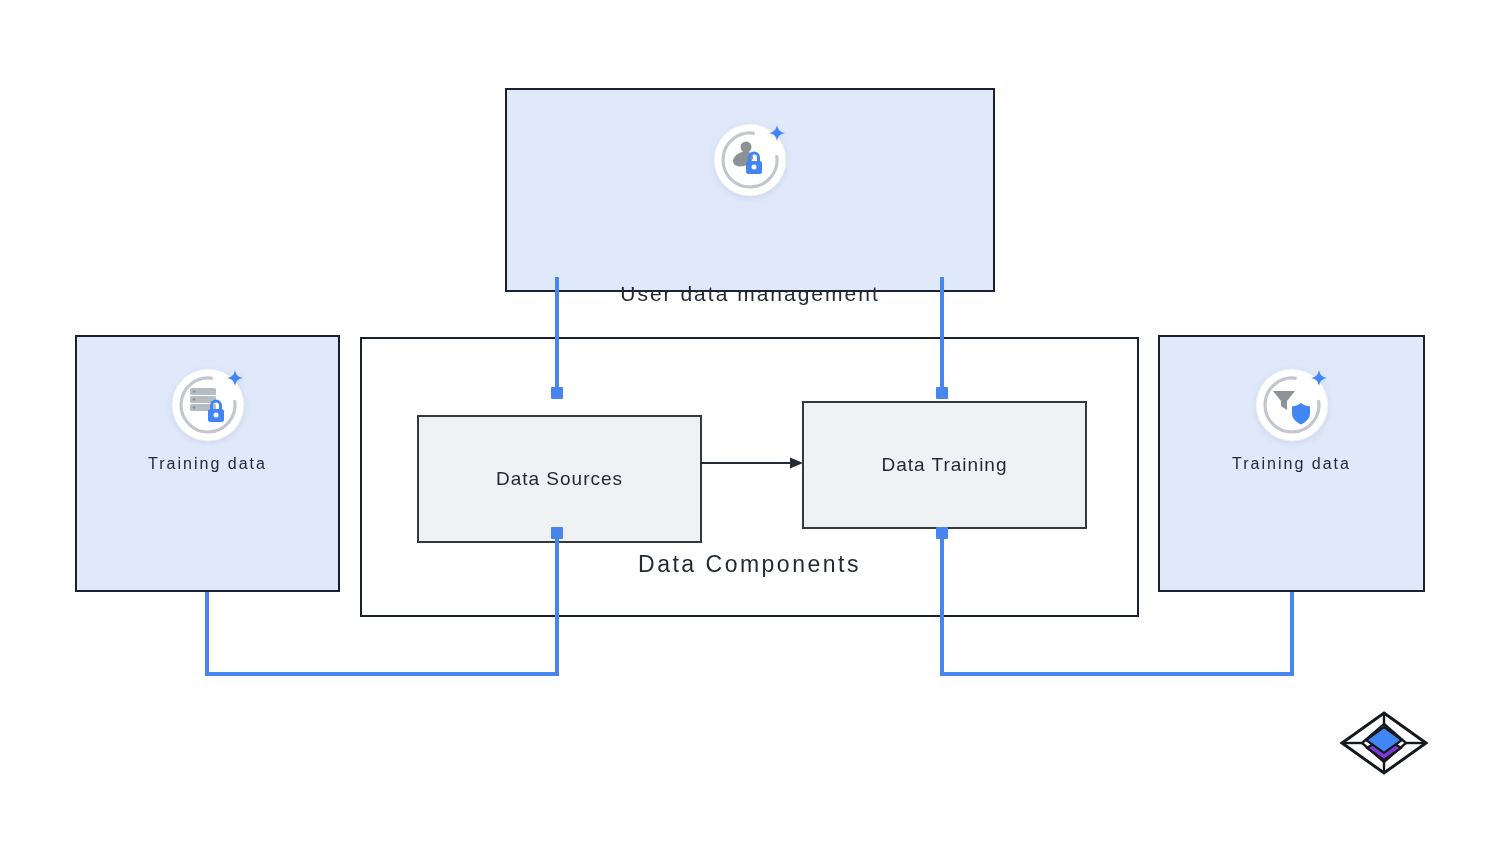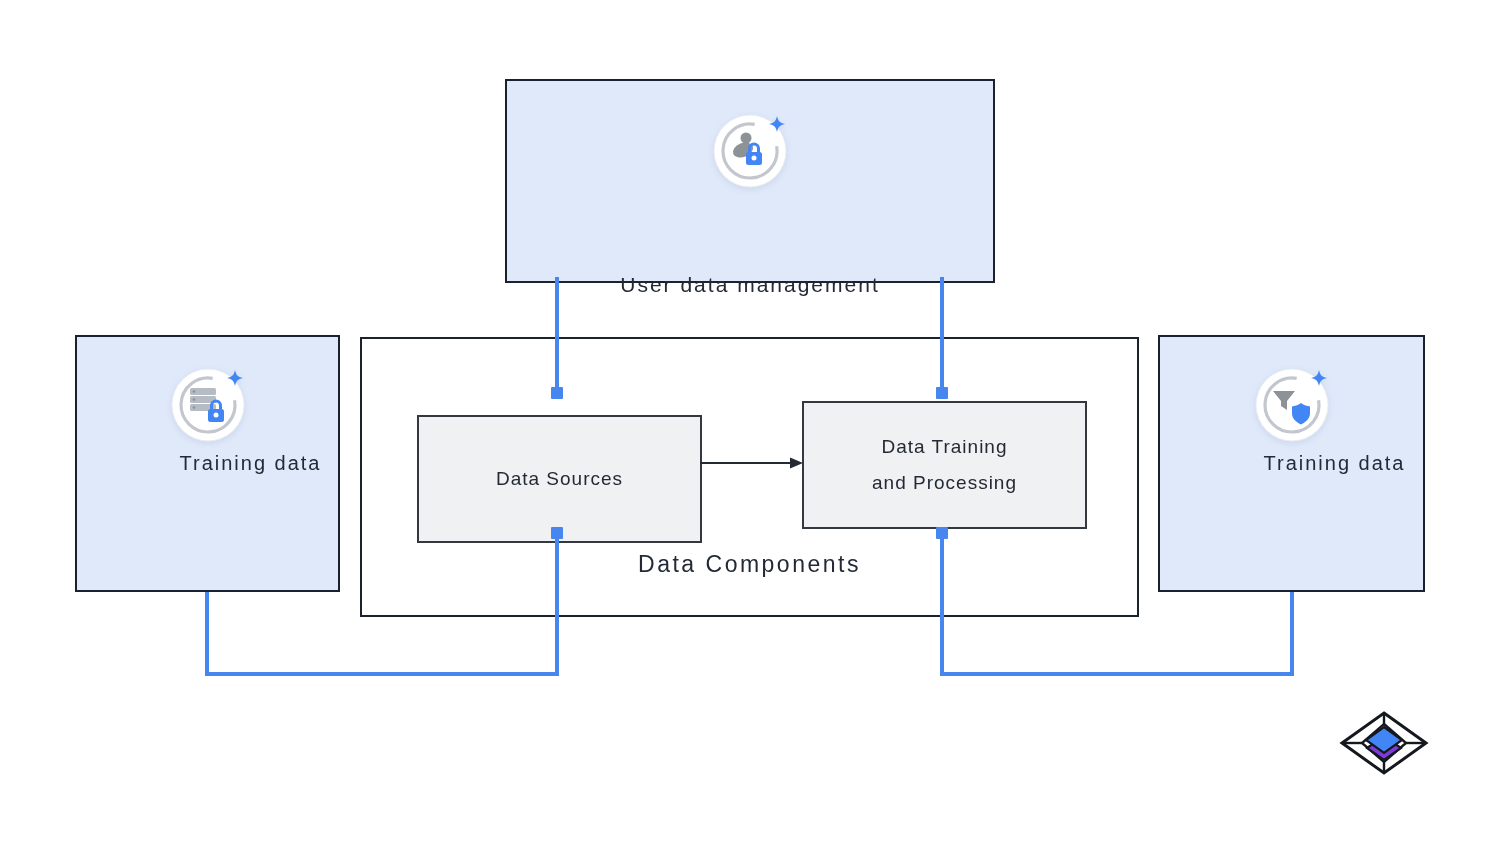--- a/index.html
+++ b/index.html
@@ -9,21 +9,21 @@
   }
   .card{
     position:absolute;background:var(--card-fill,#dfe9fa);
     border:2px solid var(--card-border,#1c2130);box-sizing:border-box;
   }
   .node-icon{position:absolute;left:50%;transform:translateX(-50%);
     filter:drop-shadow(0 2px 3px rgba(40,60,100,0.10));}
   .card-label{position:absolute;width:100%;text-align:center;
     letter-spacing:2px;line-height:29px;}
   #card-user .card-label{top:189px;font-size:21px;}
-  .side-label{top:112px;font-size:20px;margin-left:43px;}
+  .side-label{top:112px;font-size:16px;}
   #container-box{
     position:absolute;left:360px;top:337px;width:779px;height:280px;
     background:#ffffff;border:2px solid var(--card-border,#1c2130);box-sizing:border-box;
   }
   .inner-box{
     position:absolute;top:62px;width:285px;height:128px;
     background:var(--inner-fill,#f0f1f2);border:2px solid var(--inner-border,#33373e);
     box-sizing:border-box;display:flex;flex-direction:column;align-items:center;justify-content:center;
     font-size:19px;letter-spacing:1px;line-height:36px;text-align:center;
   }
@@ -50,21 +50,21 @@
   .logo-line{stroke:#15181e;stroke-width:3;fill:none;stroke-linejoin:miter;}
   .logo-line-thin{stroke:#15181e;stroke-width:2.4;fill:none;}
   .logo-blue{fill:var(--icon-blue,#4285f4);stroke:#15181e;stroke-width:2.2;}
   .logo-purple{fill:var(--logo-purple,#7f3bd9);stroke:#15181e;stroke-width:2.2;}
 </style>
 </head>
 <body>
 
 <div id="stage">
 
-  <div class="card" id="card-user" style="left:505px;top:79px;width:490px;height:204px;">
+  <div class="card" id="card-user" style="left:505px;top:88px;width:490px;height:204px;">
     <svg class="node-icon" style="top:28px;" width="84" height="84" viewBox="-42 -42 84 84">
       <circle class="ic-circle" cx="0" cy="0" r="36"></circle>
       <path class="ic-arc" d="M 26.6 -4.7 A 27 27 0 1 1 4.7 -26.6"></path>
       <path class="ic-blue" transform="translate(27,-27)" d="M0,-8 C1.2,-2.6 2.6,-1.2 8,0 C2.6,1.2 1.2,2.6 0,8 C-1.2,2.6 -2.6,1.2 -8,0 C-2.6,-1.2 -1.2,-2.6 0,-8 Z"></path>
       <g transform="translate(-4,-2)">
         <circle class="ic-gray" cx="0" cy="-11" r="5.5"></circle>
         <ellipse class="ic-gray" cx="-3" cy="1" rx="10.5" ry="7" transform="rotate(-22 -3 1)"></ellipse>
       </g>
       <g transform="translate(4,2)">
         <path class="ic-blue-stroke" d="M -4.5,-1 v -3.5 a 4.5,4.5 0 0 1 9,0 V -1"></path>
@@ -111,21 +111,20 @@
       <div>Training data</div>
     </div>
   </div>
 
   <div id="container-box">
     <div class="inner-box" id="box-sources">
       <div>Data Sources</div>
     </div>
     <div class="inner-box" id="box-filtering">
       <div>Data Training</div>
-      <div>and Processing</div>
     </div>
     <div class="container-label">Data Components</div>
   </div>
 
   <svg id="wires" width="1500" height="844" viewBox="0 0 1500 844">
 
     <path class="blue-stroke" d="M 557 277 V 397"></path>
     <rect class="blue-fill" x="551" y="387" width="12" height="12" rx="1"></rect>
     <path class="blue-stroke" d="M 942 277 V 397"></path>
     <rect class="blue-fill" x="936" y="387" width="12" height="12" rx="1"></rect>

